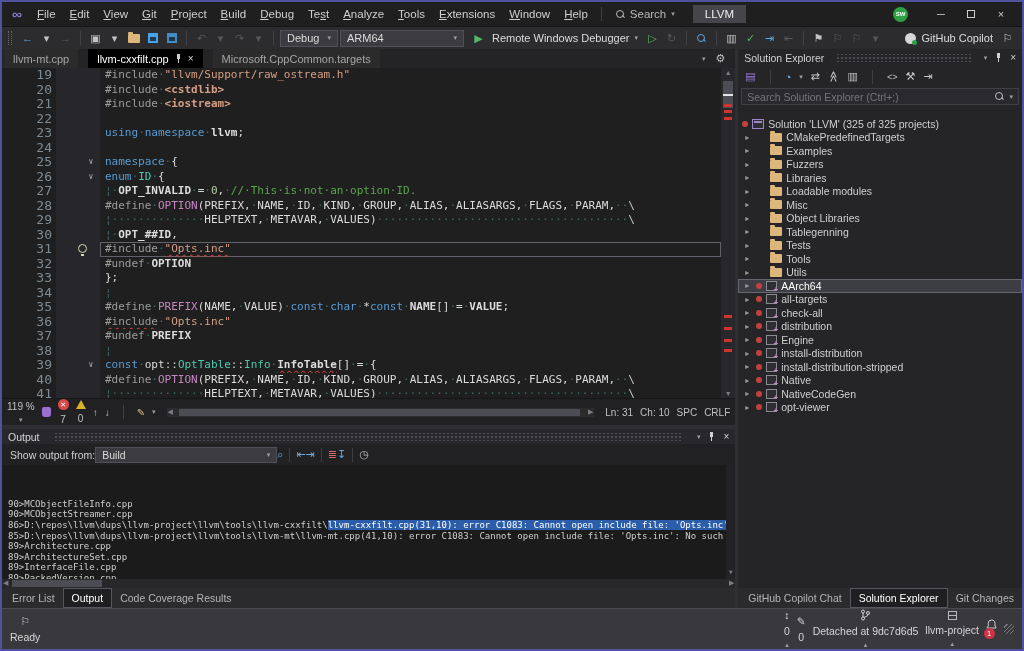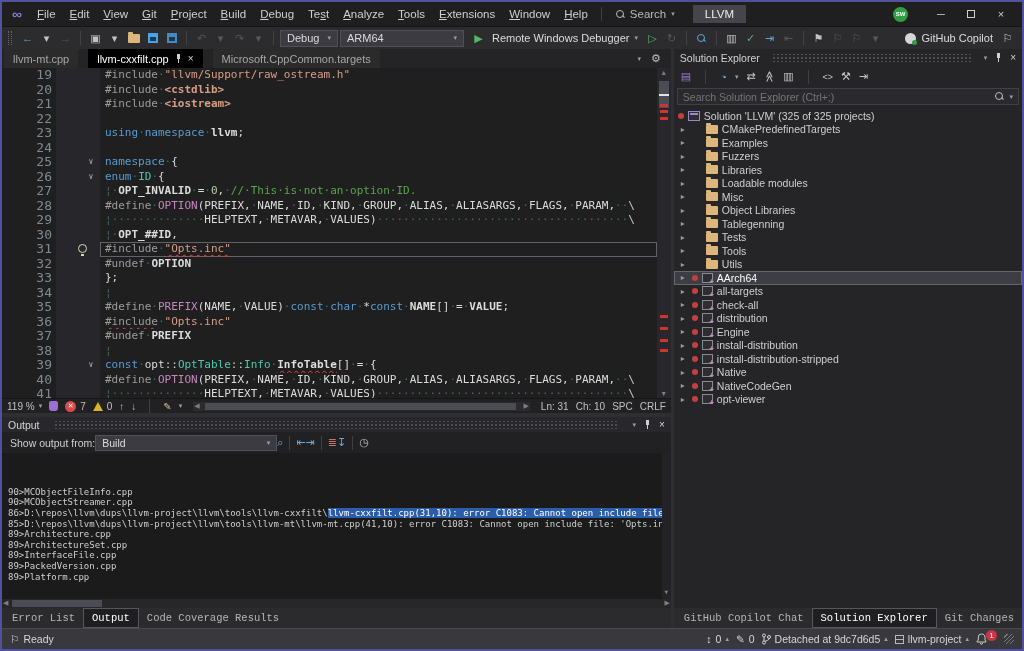--- a/index.html
+++ b/index.html
@@ -143,51 +143,51 @@
              line-height:10.6px; color:#cfcfcf; padding:2px 10px 0 6px; white-space:pre; overflow:hidden;
              position:relative; }
   .logline .sel { background:#2b5daa; color:#fff; }
   .out-vscroll { position:absolute; right:0; top:0; bottom:0; width:9px; background:#232327; }
   .out-vscroll .vs-arrow { font-size:6px; }
   .out-hscroll { flex:0 0 9px; background:#27272a; position:relative; }
   .out-hscroll .hthumb { left:10px; right:auto; width:90px; }
 
   
   .panel-tabs { flex:0 0 20px; display:flex; align-items:center; background:#2b2b2e; padding-left:2px; }
-  .ptab { padding:8px 8px; font-size:10.5px; color:#b4b4b4; height:20px; display:flex; align-items:center; white-space:nowrap;font-family:Liberation Mono, monospace; }
+  .ptab { padding:8px 8px; font-size:10.5px; color:#b4b4b4; height:20px; display:flex; align-items:center; white-space:nowrap; }
   .ptab.active { background:#1f1f22; border:1px solid #56565e; color:#fff; }
 
   
   .sep-v { flex:0 0 3px; background:#2e2e33; }
   .sx { flex:0 0 224px; display:flex; flex-direction:column; background:#252528; min-height:0; }
   .sx-title { flex:0 0 17px; display:flex; align-items:center; font-size:10.5px; color:#d0d0d0;
               padding:2px 6px; gap:8px; }
   .sx-title .dotfill { margin:0 4px; }
   .sx-tools { flex:0 0 21px; display:flex; align-items:center; gap:8px; padding:0 7px; color:#c4c4c8; font-size:11px; }
   .sxi { font-size:11px; color:#c4c4c8; } .sxi.purple { color:#9a7ad0; } .sxi.blue { color:#62a8dc; }
   .sx-search { flex:0 0 17px; margin:1px 3px 2px 3px; background:#2a2a2e; border:1px solid #3f3f46;
                display:flex; align-items:center; padding-right:5px; gap:5px; }
   .sx-search input { flex:1; background:transparent; border:none; color:#9a9a9a; font-size:10.5px;
                      padding:0 5px; outline:none; font-family:"Liberation Sans", sans-serif; }
-  .sx-tree { flex:1; overflow:hidden; padding-top:2px; }
+  .sx-tree { flex:1; overflow:hidden; padding-top:2px;margin-top:8px; }
   .trow { height:13.5px; display:flex; align-items:center; font-size:10.5px; color:#cfcfcf;
           padding-left:4px; gap:4px; white-space:nowrap; }
   .trow.selected { background:#3d3d44; outline:1px solid #66666e; outline-offset:-1px; color:#fff; }
   .arrow { width:10px; color:#9a9a9a; font-size:8px; text-align:center; flex:0 0 10px; }
   .tspacer { flex:0 0 10px; }
   .dotred { flex:0 0 6px; width:6px; height:6px; border-radius:50%; background:#c4403f; }
   .cppico { flex:0 0 11px; width:11px; height:10px; border:1px solid #8a8a92; background:#2d2d32; position:relative; }
   .cppico::after { content:"+"; position:absolute; right:-2px; bottom:-4px; color:#c586c0; font-size:8px; font-weight:bold; }
   .solico { flex:0 0 12px; width:12px; height:10px; border:1px solid #9a86c8; background:#2d2d32; position:relative; }
   .solico::after { content:""; position:absolute; left:1px; top:1px; right:1px; height:2px; background:#9a86c8; }
 
   
   .statusbar { flex:0 0 21px; background:#39393d; display:flex; align-items:center; font-size:10.5px;
                color:#d6d6d6; padding:0 8px; gap:7px; border-top:1px solid #4a4a4e; }
-  .sb-item { display:flex; align-items:center; gap:4px; }
+  .sb-item { display:flex; align-items:center; gap:4px;flex-direction:column; }
   .badge { width:11px; height:11px; border-radius:50%; background:#cc3344; color:#fff; font-size:7.5px;
            display:flex; align-items:center; justify-content:center; margin-left:-5px; margin-top:-7px; }
   .gripbr { width:10px; height:10px;
             background:repeating-linear-gradient(135deg, transparent 0 2px, #7a7a7e 2px 3px); }
 </style>
 </head>
 <body>
 
 <div class="window">
 

